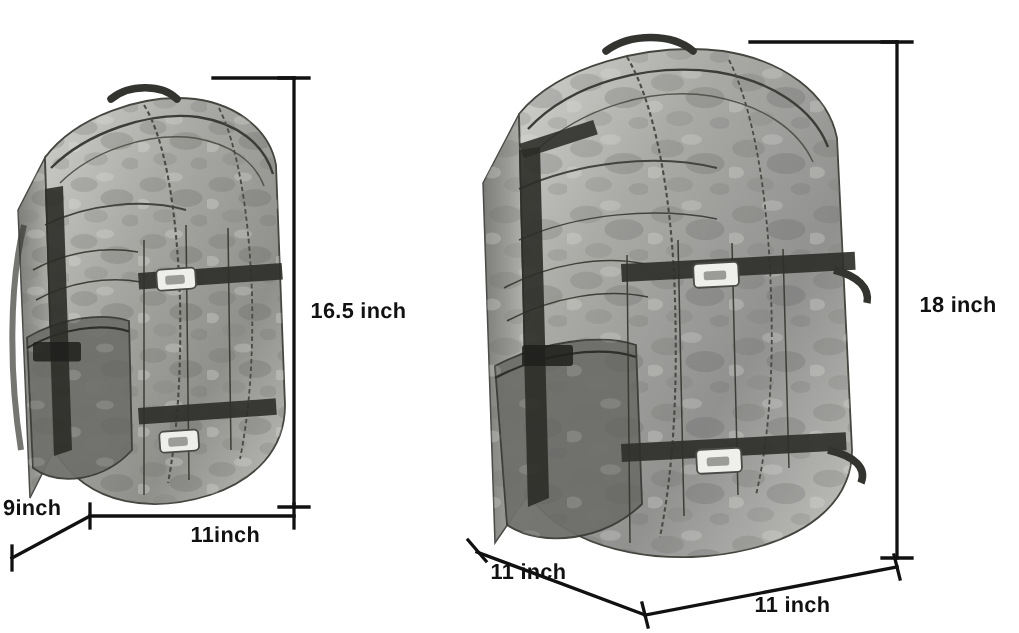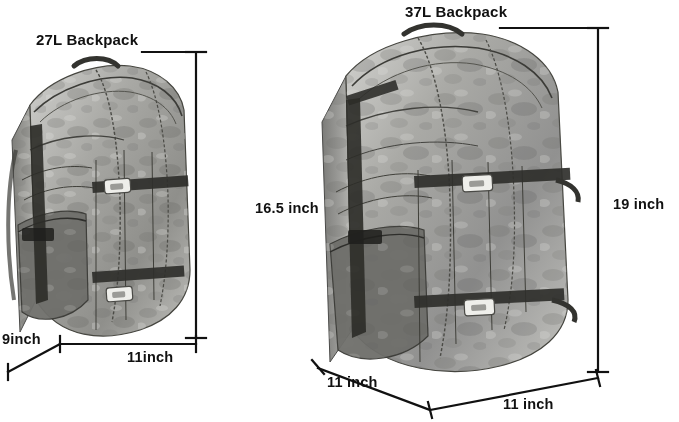--- a/index.html
+++ b/index.html
@@ -33,21 +33,21 @@
     font-size: 15px;
   }
   .dim {
     font-size: 14.5px;
   }
   
   #title-left  { left: 36px;  top: 31px; }
   #title-right { left: 405px; top: 3px;  }
 
   
-  #dim-left-height { left: 207px; top: 200px; margin-left: 48px; }
+  #dim-left-height { left: 207px; top: 200px; }
   #dim-left-depth  { left: 2px;   top: 331px; }
   #dim-left-width  { left: 127px; top: 349px; }
 
   #dim-right-height { left: 613px; top: 196px; }
   #dim-right-depth  { left: 327px; top: 374px; }
   #dim-right-width  { left: 503px; top: 396px; }
 
   .bag-svg, .lines-svg {
     position: absolute;
     left: 0; top: 0;
@@ -230,29 +230,27 @@
 
       <line x1="318" y1="368" x2="430" y2="410"></line>
       <line x1="312" y1="360" x2="324" y2="374"></line>
 
       <line x1="430" y1="410" x2="598" y2="378"></line>
       <line x1="428" y1="402" x2="432" y2="418"></line>
       <line x1="596" y1="370" x2="600" y2="386"></line>
     </g>
   </svg>
 
-  <div class="label title" id="title-left">27L Backpack</div>
-
-  <div class="label title" id="title-right">37L Backpack</div>
+
 
   <div class="label dim" id="dim-left-height">16.5 inch</div>
 
   <div class="label dim" id="dim-left-depth">9inch</div>
 
   <div class="label dim" id="dim-left-width">11inch</div>
 
-  <div class="label dim" id="dim-right-height">19 inch</div>
+  <div class="label dim" id="dim-right-height">18 inch</div>
 
   <div class="label dim" id="dim-right-depth">11 inch</div>
 
   <div class="label dim" id="dim-right-width">11 inch</div>
 
 </div>
 
 </body></html>

